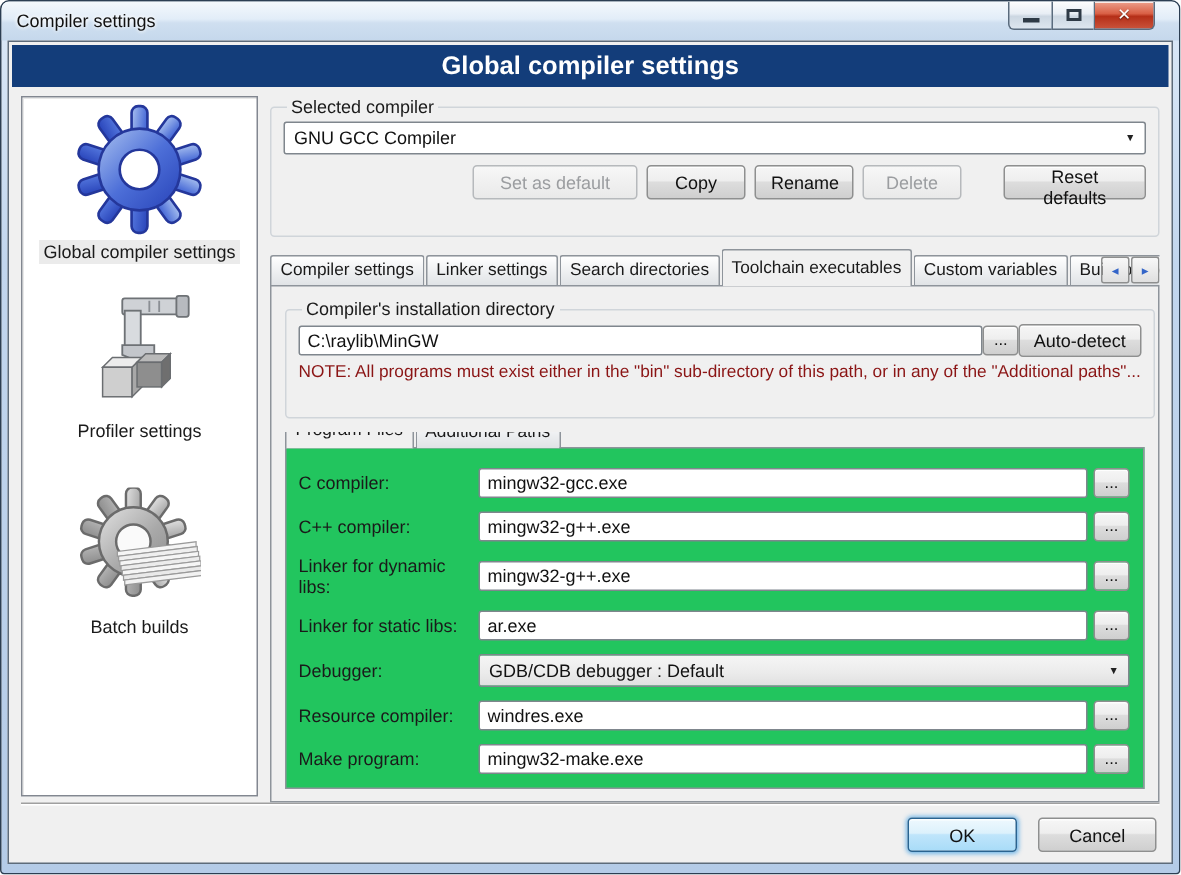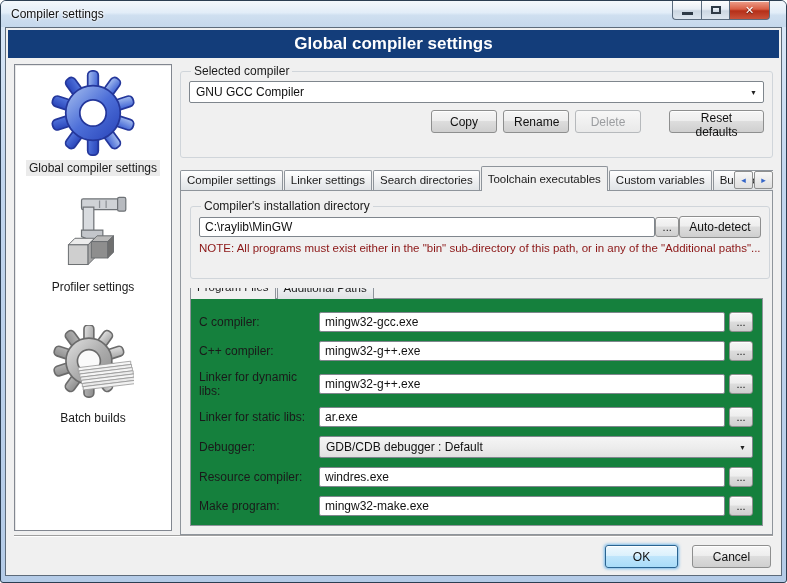--- a/index.html
+++ b/index.html
@@ -69,21 +69,21 @@
     flex-direction:column;min-height:0;position:relative;z-index:1;}
   
   .dir-row{display:flex;align-items:center;gap:0;}
   .text-input{height:20px;border:1px solid #7f868d;border-radius:2px;background:#fff;font-size:12px;color:#111;
     padding:0 5px;flex:1;min-width:0;}
   .browse-btn{width:24px;height:20px;padding:0;font-size:11px;line-height:1;}
   .autodetect-btn{height:22px;padding:0 9px;}
   .note-text{font-size:11.5px;margin-top:4px;white-space:nowrap;overflow:hidden;}
   
   .inner-wrap{flex:1;display:flex;flex-direction:column;margin-top:9px;min-height:0;}
-  .inner-panel{flex:1;border:1px solid #8e949b;margin-top:-1px;background:#15803d;padding:13px 9px 0 8px;}
+  .inner-panel{flex:1;border:1px solid #8e949b;margin-top:-1px;background:#22c55e;padding:13px 9px 0 8px;}
   .field-row{display:flex;align-items:center;margin-bottom:9px;}
   .field-label{width:120px;flex:0 0 120px;font-size:12px;color:#1a1a1a;}
   .field-row .combo{display:none;flex:1;height:22px;}
   .field-row.is-select .combo{display:flex;}
   .field-row .browse-btn{margin-left:4px;}
   
   .footer{padding:0 8px 7px;}
   .sep{border-top:1px solid #9f9f9f;border-bottom:1px solid #fff;margin:0 0 8px;}
   .footer-btns{display:flex;justify-content:flex-end;gap:14px;padding-right:2px;}
   .btn.ok{width:73px;border-color:#2a6491;
@@ -200,20 +200,21 @@
       <div class="main">
 
         <fieldset>
           <legend>Selected compiler</legend>
           <div class="combo">
             <span>GNU GCC Compiler</span>
             <span class="combo-arrow">▼</span>
           </div>
           <div class="btn-row">
 
+          <button class="btn disabled b0">Set as default</button>
               <button class="btn b1">Copy</button>
               <button class="btn b2">Rename</button>
               <button class="btn disabled b3">Delete</button>
               <button class="btn b4">Reset defaults</button>
             </div>
         </fieldset>
 
         <div class="tabstrip">
 
           <div class="tab-arrows">

